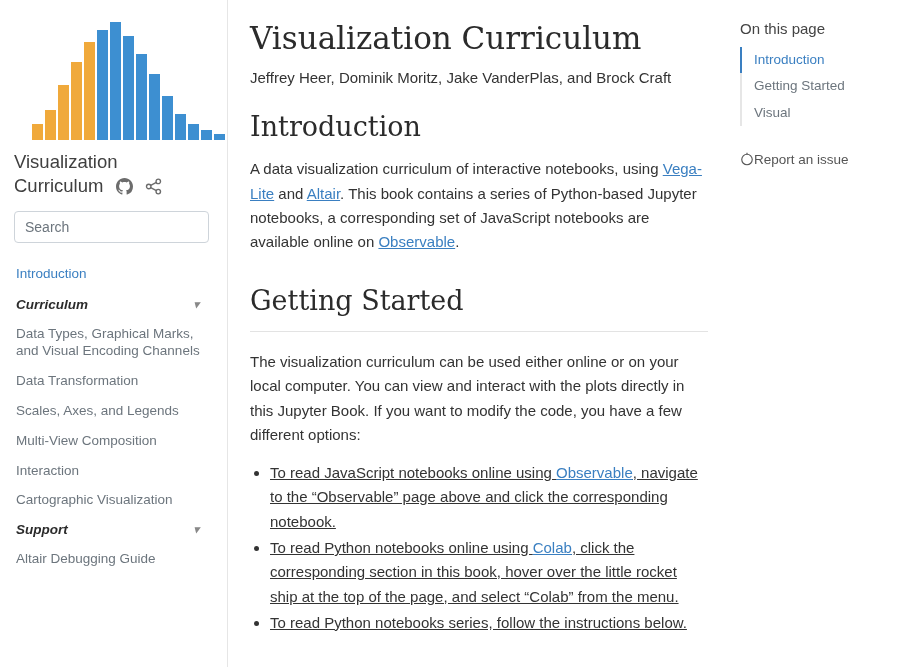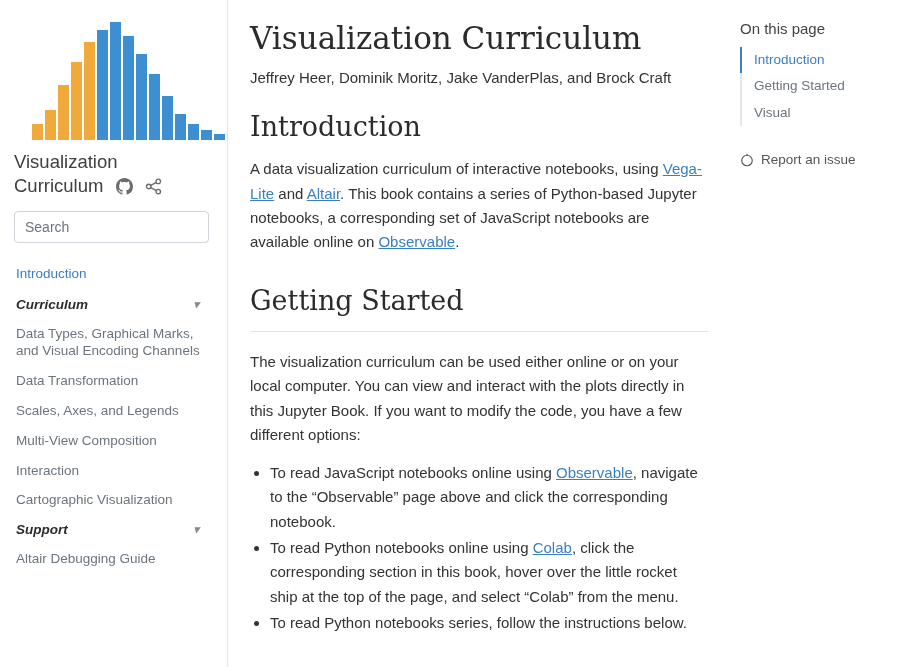--- a/index.html
+++ b/index.html
@@ -174,20 +174,21 @@
   a.link {
     color: #3a7fc1;
     text-decoration: underline;
   }
   ul.bullets {
     margin: 6px 0 0 0;
     padding-left: 20px;
     font-size: 15px;
     line-height: 1.62;
     color: #333;
+    text-decoration: underline;
   }
   ul.bullets li { margin-bottom: 2px; }
 
   
   .toc {
     width: 168px;
     min-width: 168px;
     padding: 20px 12px 0 8px;
   }
   .toc-head {
@@ -213,22 +214,21 @@
   }
   .toc-link.active {
     color: #3a7fc1;
     border-left: 2px solid #3a7fc1;
     margin-left: -2px;
     padding-left: 12px;
   }
   .issue-row {
     margin-top: 26px;
     display: flex;
-    align-items: flex-end;
-    gap: 7px;
+    align-items: flex-start;
     font-size: 13.5px;
     color: #555;
     cursor: pointer;
   }
   .issue-row svg { display:block; }
 </style>
 </head>
 <body>
 
 <div class="page">

